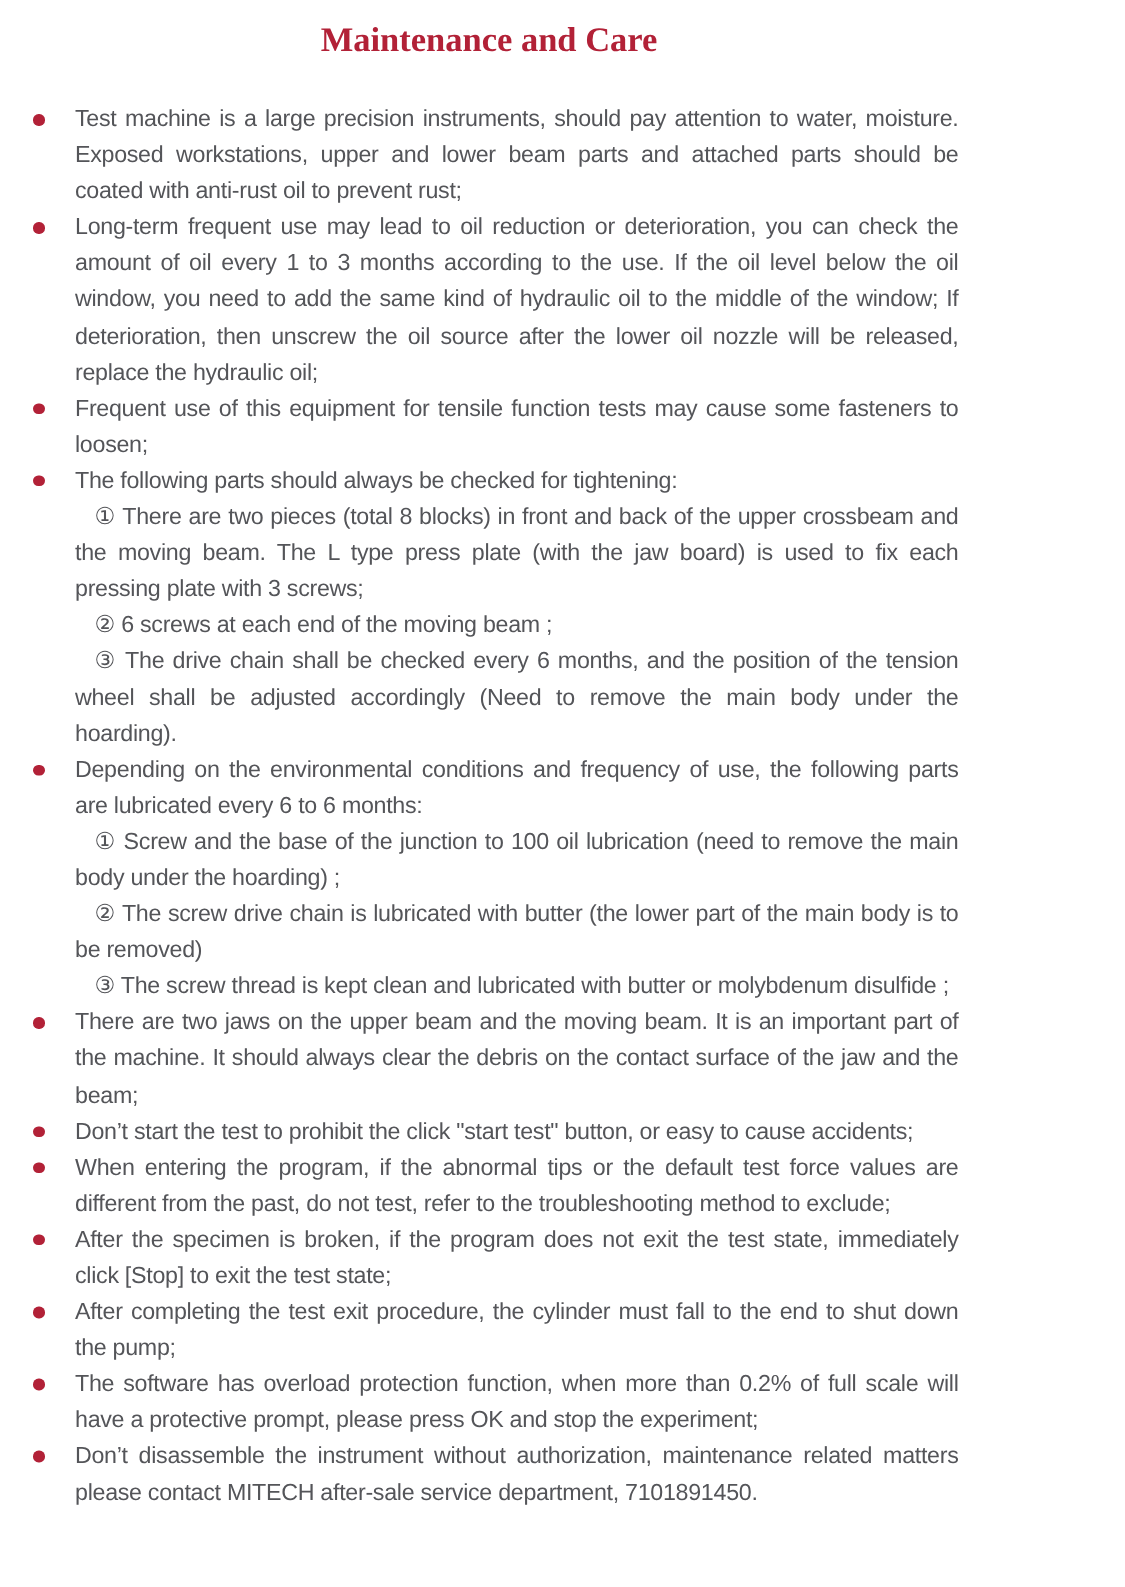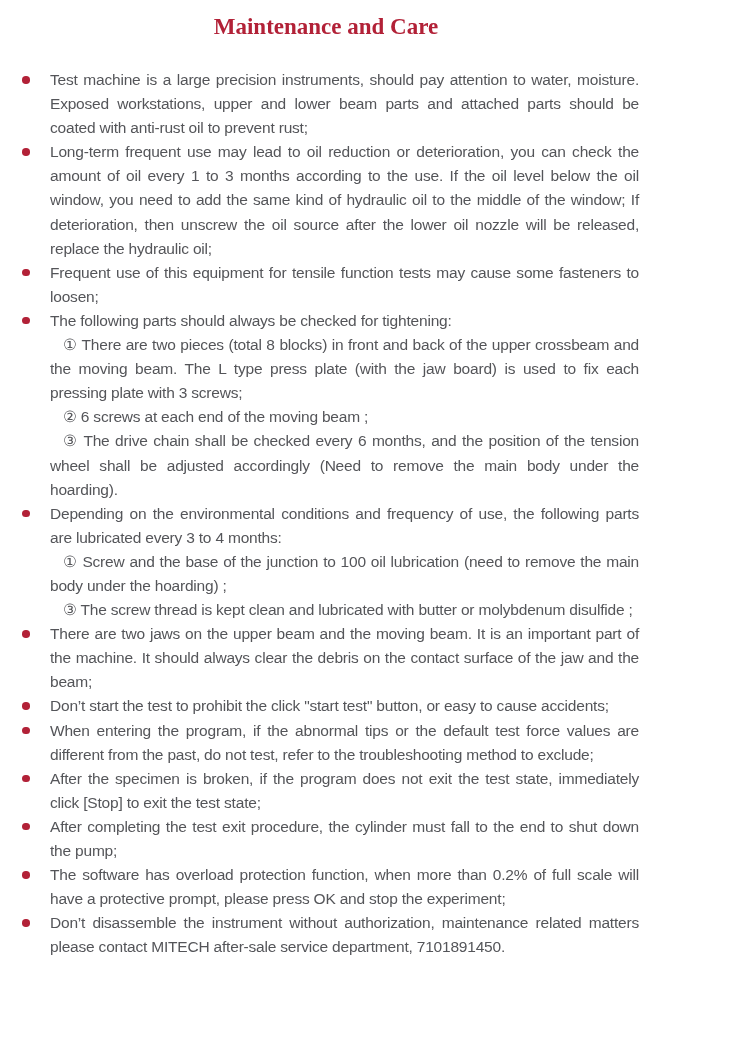--- a/index.html
+++ b/index.html
@@ -91,22 +91,23 @@
     <li>
       <span class="bullet"></span>
       <p class="main">The following parts should always be checked for tightening:</p>
       <p class="sub">① There are two pieces (total 8 blocks) in front and back of the upper crossbeam and the moving beam. The L type press plate (with the jaw board) is used to fix each pressing plate with 3 screws;</p>
       <p class="sub">② 6 screws at each end of the moving beam ;</p>
       <p class="sub">③ The drive chain shall be checked every 6 months, and the position of the tension wheel shall be adjusted accordingly (Need to remove the main body under the hoarding).</p>
     </li>
 
     <li>
       <span class="bullet"></span>
-      <p class="main">Depending on the environmental conditions and frequency of use, the following parts are lubricated every 3 to 4 months:</p>
+      <p class="main">Depending on the environmental conditions and frequency of use, the following parts are lubricated every 6 to 6 months:</p>
       <p class="sub">① Screw and the base of the junction to 100 oil lubrication (need to remove the main body under the hoarding) ;</p>
+      <p class="sub">② The screw drive chain is lubricated with butter (the lower part of the main body is to be removed)</p>
       <p class="sub">③ The screw thread is kept clean and lubricated with butter or molybdenum disulfide ;</p>
     </li>
 
     <li>
       <span class="bullet"></span>
       <p class="main">There are two jaws on the upper beam and the moving beam. It is an important part of the machine. It should always clear the debris on the contact surface of the jaw and the beam;</p>
     </li>
 
 
     <li>

